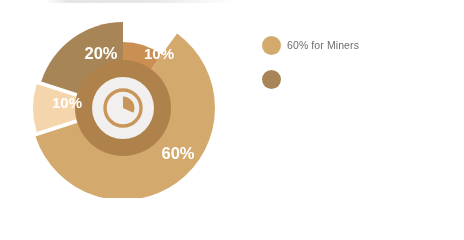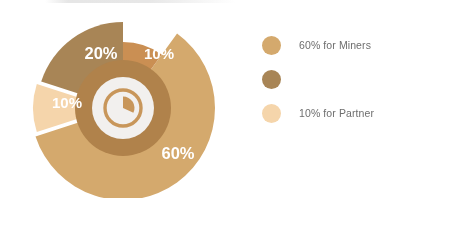--- a/index.html
+++ b/index.html
@@ -48,21 +48,21 @@
     align-items: center;
     height: 34px;
   }
   .legend-dot {
     width: 19px;
     height: 19px;
     border-radius: 50%;
     flex: 0 0 auto;
   }
   .legend-label {
-    margin-left: 18px;
+    margin-left: 6px;
     font-family: "Liberation Sans", sans-serif;
     font-size: 10.5px;
     color: #6e6e6e;
     white-space: nowrap;
     letter-spacing: 0.1px;
   }
   #top-artifact {
     position: absolute;
     left: 45px;
     top: 0px;
@@ -105,19 +105,15 @@
   </div>
 
   <div id="legend">
     <div class="legend-row">
       <span class="legend-dot" id="dot-0" style="background: rgb(212, 169, 109);"></span>
       <span class="legend-label">60% for Miners</span>
     </div>
     <div class="legend-row">
       <span class="legend-dot" id="dot-1" style="background: rgb(168, 133, 86);"></span>
     </div>
-    <div class="legend-row">
-      <span class="legend-dot" id="dot-3" style="background: rgb(245, 213, 171);"></span>
-      <span class="legend-label">10%  for Partner</span>
-    </div>
   </div>
 
 </div>
 
 </body></html>

